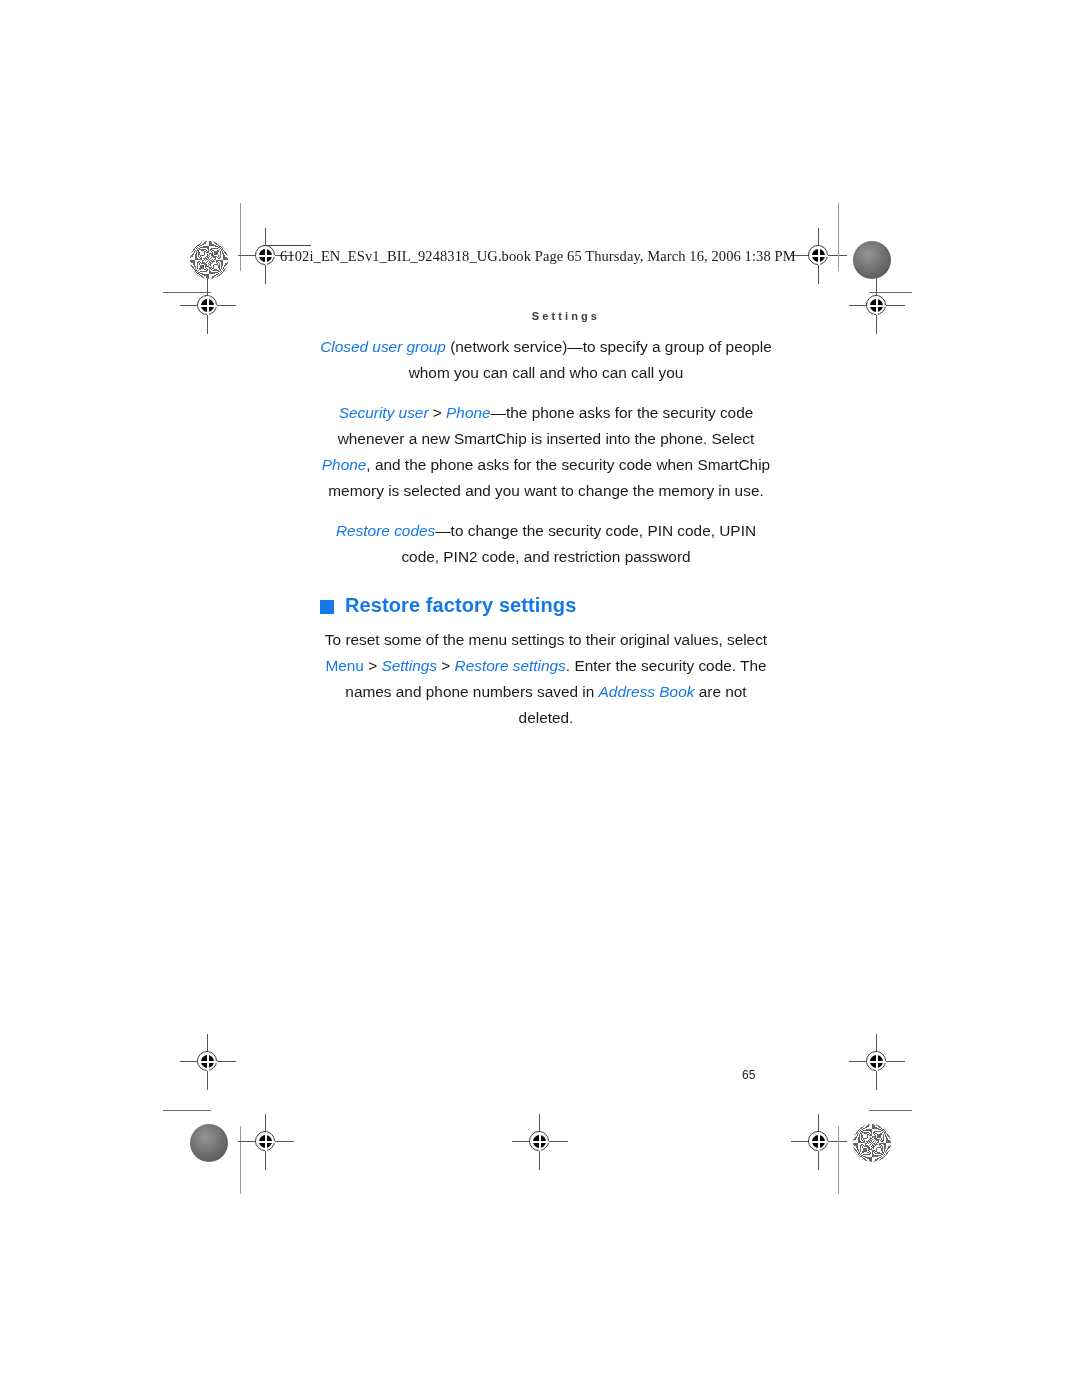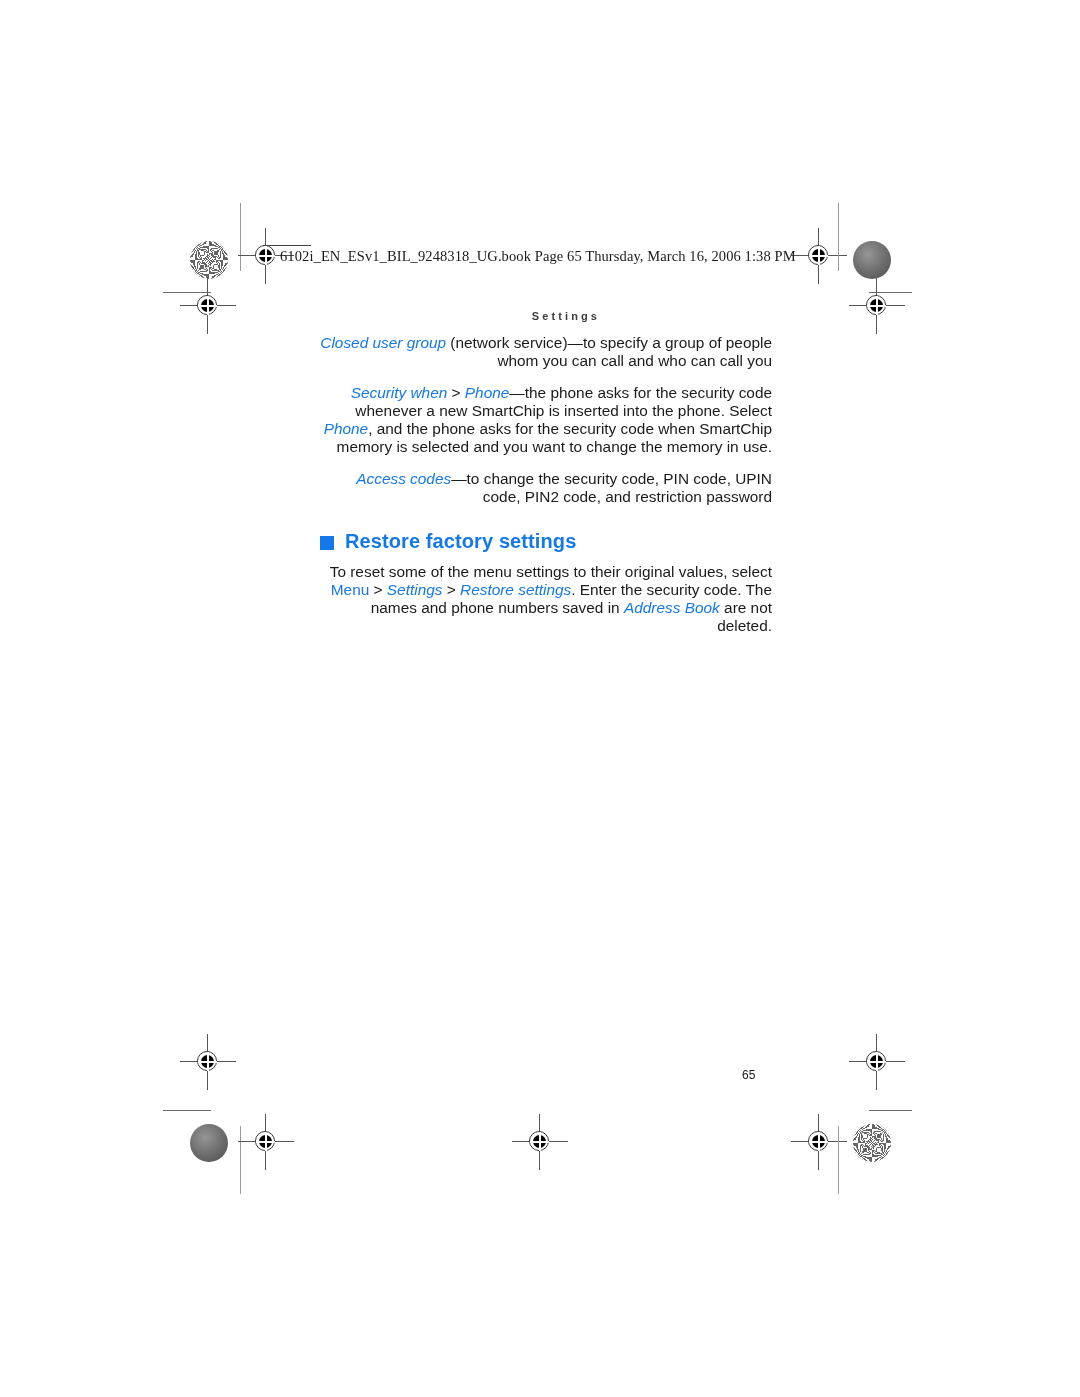--- a/index.html
+++ b/index.html
@@ -142,23 +142,23 @@
   
   .text-col {
     position: absolute;
     left: 320px;
     top: 334px;
     width: 452px;
   }
   p.body {
     margin: 0 0 14px 0;
     font-size: 15.4px;
-    line-height: 18px;
+    line-height: 26px;
     color: #1b1b1b;
-    text-align: right;
+    text-align: center;
   }
   p.body:last-child { margin-bottom: 0; }
   .term {
     color: #1478e8;
     font-style: italic;
   }
   .term-plain {
     color: #1478e8;
     font-style: normal;
   }
@@ -230,22 +230,22 @@
       <span class="dot"></span>
   </div>
 
   <div class="header-underline"></div>
   <div class="book-header">6102i_EN_ESv1_BIL_9248318_UG.book  Page 65  Thursday, March 16, 2006  1:38 PM</div>
 
   <div class="running-head">Settings</div>
 
   <div class="text-col">
     <p class="body"><span class="term">Closed user group</span> (network service)—to specify a group of people whom you can call and who can call you</p>
-    <p class="body"><span class="term">Security when</span> &gt; <span class="term">Phone</span>—the phone asks for the security code whenever a new SmartChip is inserted into the phone. Select <span class="term">Phone</span>, and the phone asks for the security code when SmartChip memory is selected and you want to change the memory in use.</p>
-    <p class="body"><span class="term">Access codes</span>—to change the security code, PIN code, UPIN code, PIN2 code, and restriction password</p>
+    <p class="body"><span class="term">Security user</span> &gt; <span class="term">Phone</span>—the phone asks for the security code whenever a new SmartChip is inserted into the phone. Select <span class="term">Phone</span>, and the phone asks for the security code when SmartChip memory is selected and you want to change the memory in use.</p>
+    <p class="body"><span class="term">Restore codes</span>—to change the security code, PIN code, UPIN code, PIN2 code, and restriction password</p>
 
     <h2 class="section">
       <span class="sq"></span>
       <span>Restore factory settings</span>
     </h2>
 
     <p class="body">To reset some of the menu settings to their original values, select <span class="term-plain">Menu</span> &gt; <span class="term">Settings</span> &gt; <span class="term">Restore settings</span>. Enter the security code. The names and phone numbers saved in <span class="term">Address Book</span> are not deleted.</p>
   </div>
 
   <div class="folio">65</div>

